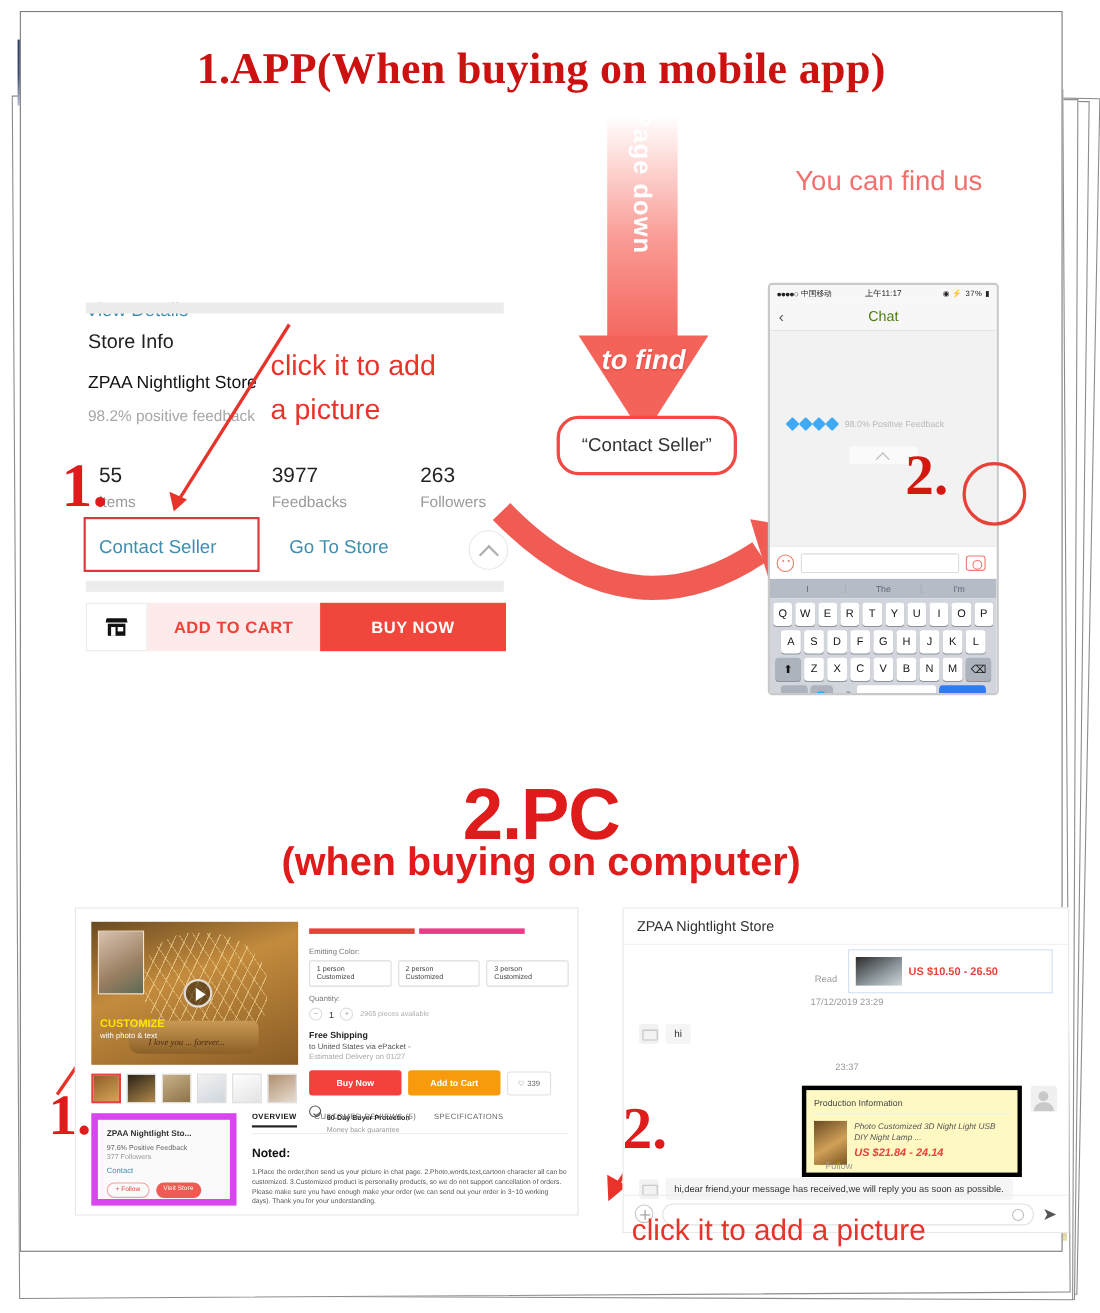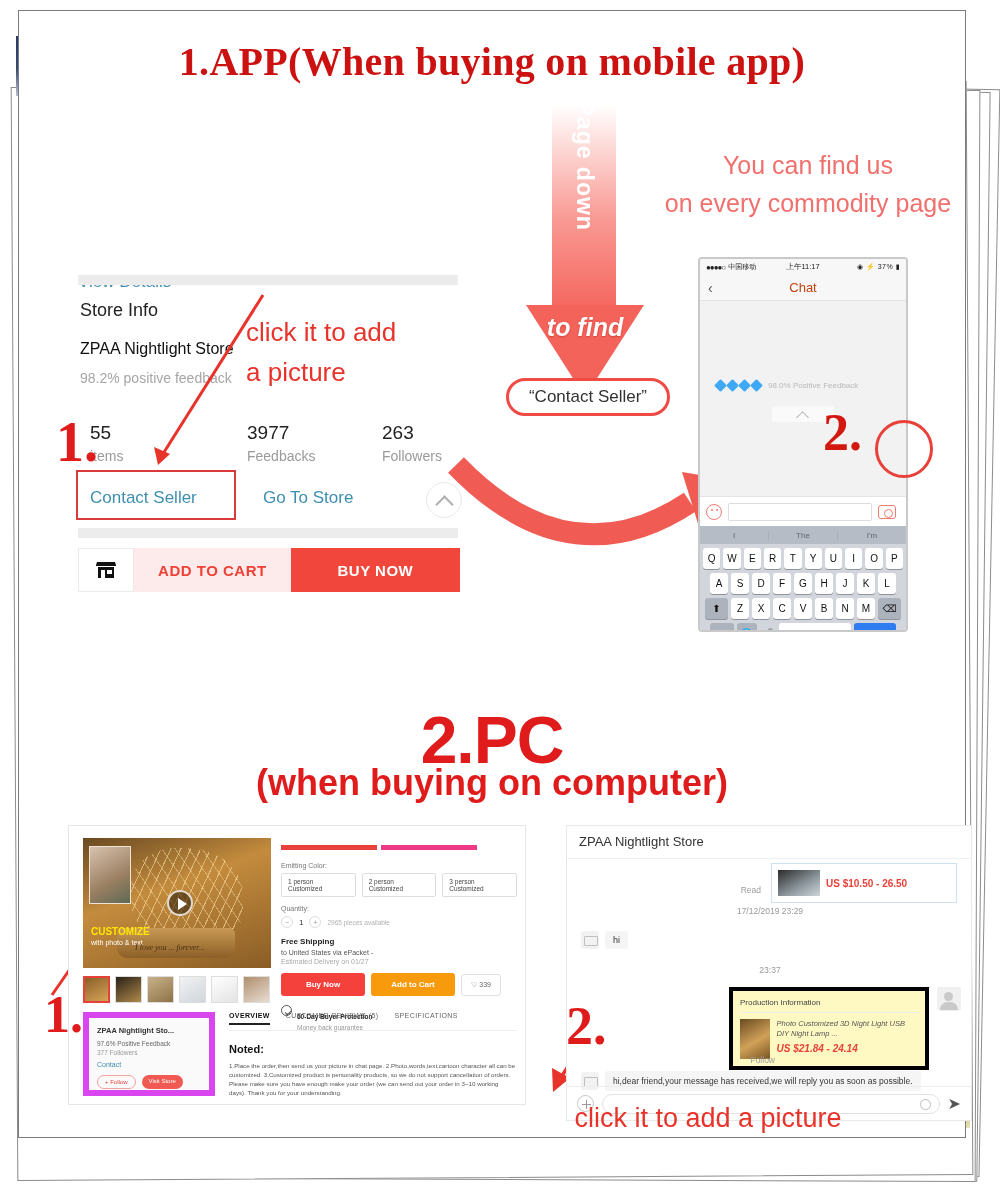--- a/index.html
+++ b/index.html
@@ -131,21 +131,21 @@
     color: #fff; font-size: 23px; font-weight: bold;
     transform: rotate(90deg); transform-origin: center;
     letter-spacing: 1px; white-space: nowrap;
   }
   .arrow-text-h {
     position: absolute; left: 0; top: 208px; width: 118px; text-align: center;
     color: #fff; font-size: 25px; font-weight: bold; font-style: italic;
     text-shadow: 0 1px 2px rgba(150,0,0,.35);
   }
   .pill-contact {
-    position: absolute; left: 488px; top: 368px; width: 164px; height: 38px;
+    position: absolute; left: 488px; top: 368px; width: 164px; height: 54px;
     border: 3px solid #ef4a43; border-radius: 20px; background: #fff;
     display: flex; align-items: center; justify-content: center;
     font-size: 17px; color: #333;
   }
 
   
   .phone {
     position: absolute; left: 680px; top: 247px; width: 210px; height: 375px;
     background: #fff; border: 2px solid #c9c9c9; border-radius: 4px; overflow: hidden;
   }
@@ -155,21 +155,21 @@
   }
   .ph-status .dots { letter-spacing: -1px; font-size: 8px; }
   .ph-status .carrier { margin-left: 3px; }
   .ph-status .time { position: absolute; left: 0; width: 206px; text-align: center; font-size: 7.5px; }
   .ph-status .right { margin-left: auto; font-size: 7px; letter-spacing: 0.5px; }
   .ph-nav {
     height: 26px; background: #f7f7f7; border-bottom: 1px solid #e3e3e3;
     display: flex; align-items: center; justify-content: center; position: relative;
   }
   .ph-nav .back { position: absolute; left: 8px; font-size: 14px; color: #555; }
-  .ph-nav .ttl { font-size: 13px; color: #c2410c; }
+  .ph-nav .ttl { font-size: 13px; color: #4d7c0f; }
   .ph-body { height: 195px; background: #f2f2f2; position: relative; }
   .ph-feedback { position: absolute; left: 16px; top: 80px; display: flex; align-items: flex-start; }
   .diamond {
     width: 9px; height: 9px; background: #3fa9f5; transform: rotate(45deg);
     margin-right: 3px; border-radius: 1px;
   }
   .ph-feedback .txt { font-size: 8px; color: #b8b8b8; margin-left: 4px; }
   .ph-collapse {
     position: absolute; left: 72px; top: 105px; width: 62px; height: 16px;
     background: #fafafa; border-radius: 2px;
@@ -361,21 +361,20 @@
   <div class="sheet sheet-back-1"></div>
   <div class="blue-sliver"></div>
   <div class="yellow-sliver"></div>
   <div class="sheet sheet-main"></div>
 
   <div class="page">
 
     <div class="title-main">1.APP(When buying on mobile app)</div>
     <div class="findus">
       <div>You can find us</div>
-      <div>on every commodity page</div>
     </div>
 
     <div class="app-card">
       <div class="view-details">View Details</div>
       <div class="gray-bar"></div>
       <div class="store-info-label">Store Info</div>
       <div class="store-name">ZPAA Nightlight Store</div>
       <div class="store-feedback">98.2% positive feedback</div>
 
       <div class="stat stat-1">

